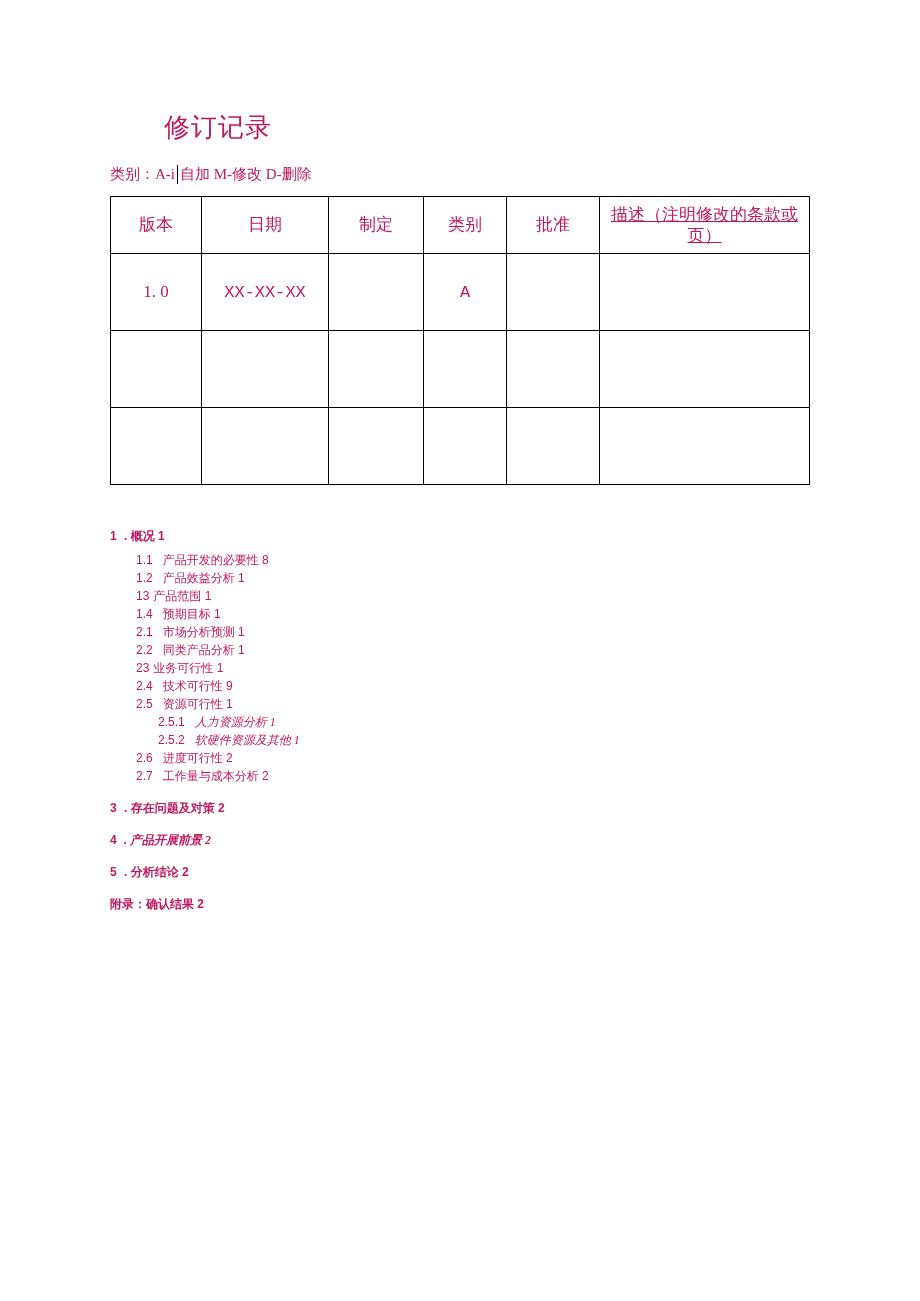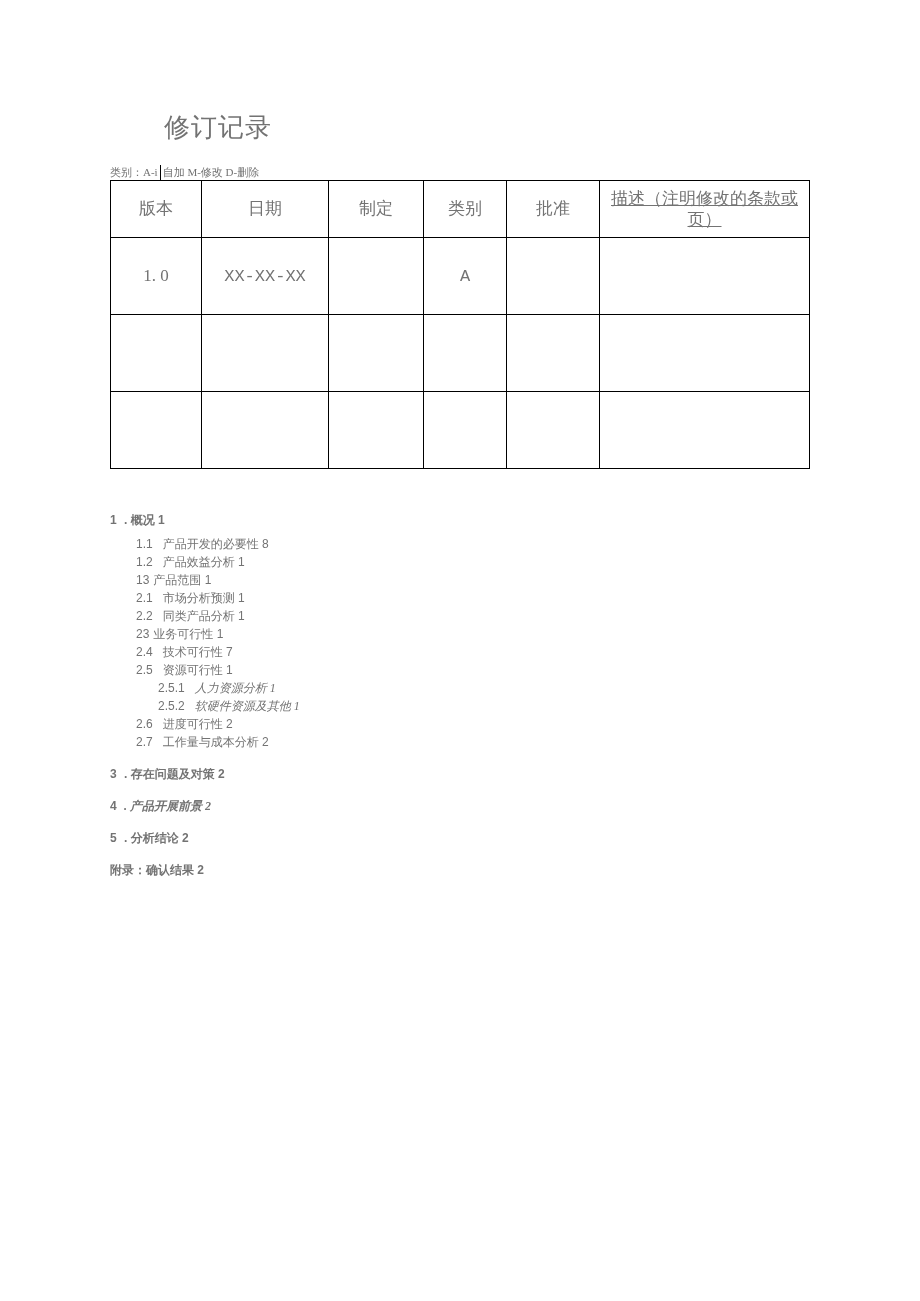--- a/index.html
+++ b/index.html
@@ -7,33 +7,33 @@
     padding: 0;
     background: #ffffff;
     width: 920px;
   }
   .page {
     width: 920px;
     min-height: 1301px;
     padding: 110px 110px 0 110px;
     box-sizing: border-box;
     font-family: "SimSun", "宋体", serif;
-    color: #737373;
+    color: #be185d;
   }
   .title {
     font-size: 26px;
     letter-spacing: 1px;
     margin-left: 54px;
     margin-bottom: 20px;
   }
   .legend-row {
     display: flex;
     align-items: flex-end;
-    font-size: 11px;
-    margin-bottom: 0;
+    font-size: 15px;
+    margin-bottom: 12px;
   }
   .legend-box-left {
     border-right: 1px solid #000;
     padding-right: 2px;
   }
   .legend-box-right {
     padding-left: 2px;
   }
   table.revision {
     border-collapse: collapse;
@@ -148,24 +148,25 @@
         <td></td>
       </tr>
     </tbody>
   </table>
 
   <div class="toc" id="toc">
       <div class="h1"><span class="num">1</span><span>. 概况 1</span></div>
       <div class="sub"><span class="n">1.1</span><span>产品开发的必要性 8</span></div>
       <div class="sub"><span class="n">1.2</span><span>产品效益分析 1</span></div>
       <div class="sub"><span class="n" style="margin-right: 4px;">13</span><span>产品范围 1</span></div>
+      <div class="sub"><span class="n">1.4</span><span>预期目标 1</span></div>
       <div class="sub"><span class="n">2.1</span><span>市场分析预测 1</span></div>
       <div class="sub"><span class="n">2.2</span><span>同类产品分析 1</span></div>
       <div class="sub"><span class="n" style="margin-right: 4px;">23</span><span>业务可行性 1</span></div>
-      <div class="sub"><span class="n">2.4</span><span>技术可行性 7</span></div>
+      <div class="sub"><span class="n">2.4</span><span>技术可行性 9</span></div>
       <div class="sub"><span class="n">2.5</span><span>资源可行性 1</span></div>
       <div class="subsub"><span class="n">2.5.1</span><span>人力资源分析 1</span></div>
       <div class="subsub"><span class="n">2.5.2</span><span>软硬件资源及其他 1</span></div>
       <div class="sub"><span class="n">2.6</span><span>进度可行性 2</span></div>
       <div class="sub"><span class="n">2.7</span><span>工作量与成本分析 2</span></div>
       <div class="h1"><span class="num">3</span><span>. 存在问题及对策 2</span></div>
       <div class="h1"><span class="num">4</span><span class="italic-head">. 产品开展前景 2</span></div>
       <div class="h1"><span class="num">5</span><span>. 分析结论 2</span></div>
       <div class="h1">附录：确认结果 2</div>
     </div>

